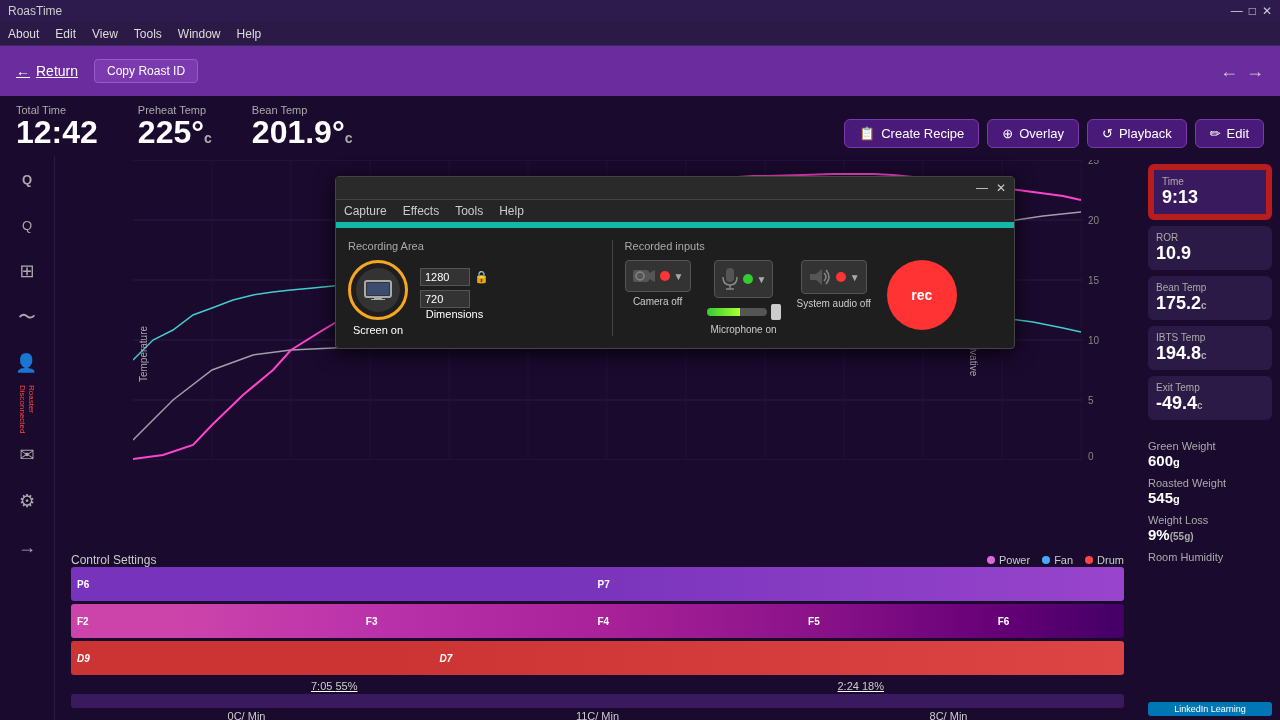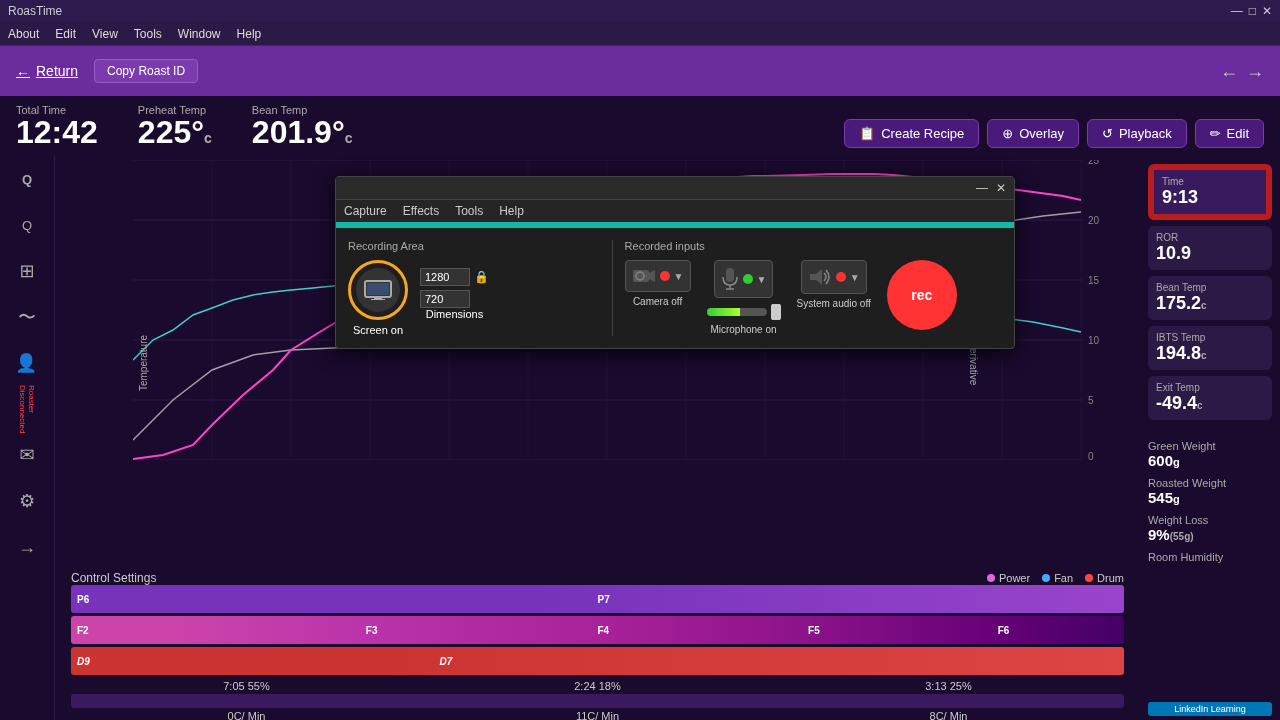--- a/index.html
+++ b/index.html
@@ -70,21 +70,21 @@
     .input-label { font-size: 10px; color: #ccc; text-align: center; }
     .red-dot { width: 10px; height: 10px; background: #ff3333; border-radius: 50%; }
     .green-dot { width: 10px; height: 10px; background: #33cc33; border-radius: 50%; }
     .vol-bar { width: 60px; height: 8px; background: #555; border-radius: 4px; overflow: hidden; position: relative; }
     .vol-fill { height: 100%; background: linear-gradient(to right, #33cc33, #aaff33); width: 55%; }
     .vol-handle { width: 10px; height: 16px; background: #ccc; border-radius: 2px; }
     .rec-btn { width: 70px; height: 70px; background: #ff3333; border-radius: 50%; border: none; color: #ffffff; font-size: 14px; font-weight: bold; cursor: pointer; display: flex; align-items: center; justify-content: center; }
 
     
     .control-bars { padding: 0 16px; }
-    .bar-row { height: 28px; border-radius: 3px; margin-bottom: 3px; position: relative; display: flex; align-items: center; overflow: hidden; }
+    .bar-row { height: 34px; border-radius: 3px; margin-bottom: 3px; position: relative; display: flex; align-items: center; overflow: hidden; }
     .bar-label { position: absolute; left: 6px; font-size: 10px; color: #fff; font-weight: bold; z-index: 2; }
 
     
     .bottom-stats { display: flex; padding: 4px 16px; gap: 0; }
     .bottom-stat { flex: 1; text-align: center; font-size: 11px; color: #ccc; }
 
     .chart-area-wrapper { flex: 1; display: flex; flex-direction: column; overflow: hidden; }
   </style>
 </head>
 <body>
@@ -362,32 +362,28 @@
         <span class="bar-label" style="left:70%;">F5</span>
         <span class="bar-label" style="left:88%;">F6</span>
       </div>
 
       <div class="bar-row" style="background:linear-gradient(to right, #cc3333 30%, #dd4444 100%);font-style:italic;">
         <span class="bar-label" style="left:6px;">D9</span>
         <span class="bar-label" style="left:35%;">D7</span>
       </div>
     </div>
 
-    <div class="bottom-stats" style="background:#1a0a2e;padding:2px 16px;">
+    <div class="bottom-stats" style="background:#1a0a2e;padding:2px 16px;text-decoration:underline;">
       <div class="bottom-stat">
         <span>7:05 </span>
         <span>55%</span>
       </div>
       <div class="bottom-stat">
         <span>2:24 </span>
         <span>18%</span>
-      </div>
-      <div class="bottom-stat">
-        <span>3:13 </span>
-        <span>25%</span>
       </div>
     </div>
 
     <div style="height:14px;background:linear-gradient(to right,#3a1a5e,#3a1a5e);margin:0 16px;border-radius:3px;"></div>
 
     <div class="bottom-stats" style="background:#1a0a2e;padding:2px 16px;">
       <div class="bottom-stat">
         <span>0C/ Min</span>
       </div>
       <div class="bottom-stat">

